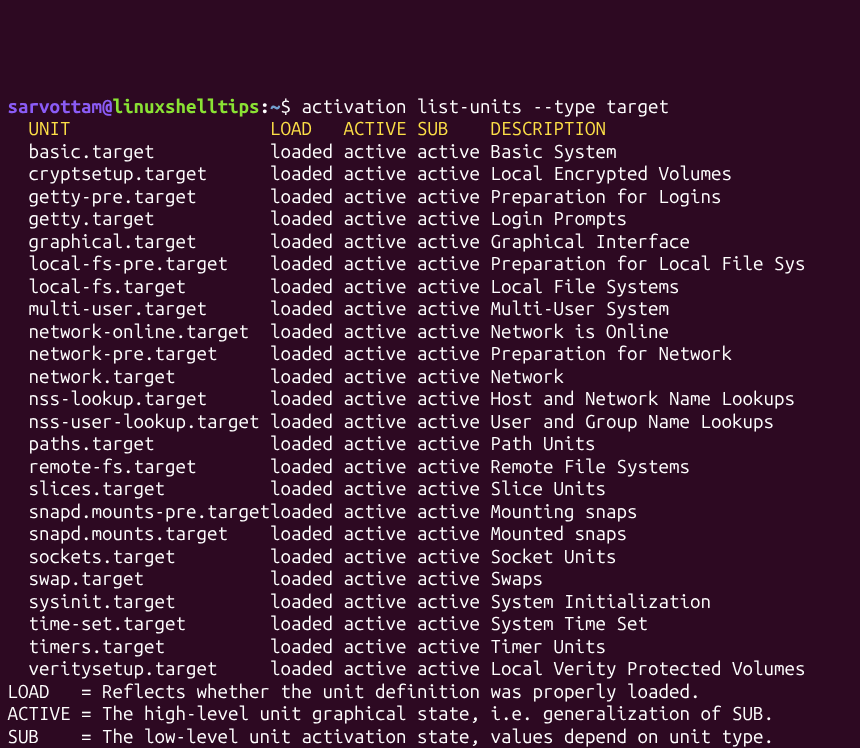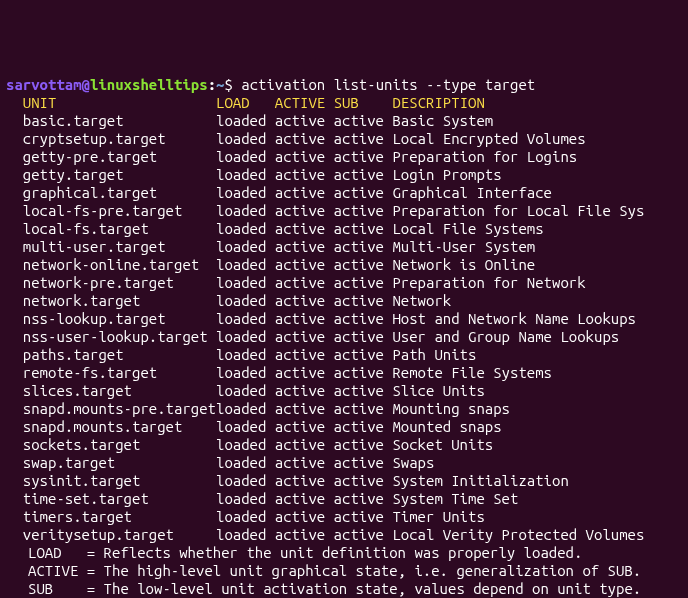--- a/index.html
+++ b/index.html
@@ -16,21 +16,21 @@
     overflow: hidden;
     white-space: pre;
   }
   .user { color: #8b5cf6; font-weight: bold; }
   .host { color: #8ae234; font-weight: bold; }
   .colon { color: #ffffff; font-weight: bold; }
   .path { color: #729fcf; font-weight: bold; }
   .dollar { color: #ffffff; }
   .cmd { color: #ffffff; }
   .hdr { color: #fde047; }
-  .footer { color: #ffffff; margin-left: 22px; }
+  .footer { color: #ffffff; }
 </style>
 </head>
 <body>
 
 
 
 <div><span><span class="user">sarvottam</span><span class="user">@</span><span class="host">linuxshelltips</span><span class="colon">:</span><span class="path">~</span><span class="dollar">$ </span><span class="cmd">activation list-units --type target</span></span>
 <span><span class="hdr">  UNIT                   </span><span class="hdr">LOAD   </span><span class="hdr">ACTIVE </span><span class="hdr">SUB    </span><span class="hdr">DESCRIPTION           </span></span>
 <span id="unit-rows">  basic.target           loaded active active Basic System
   cryptsetup.target      loaded active active Local Encrypted Volumes

